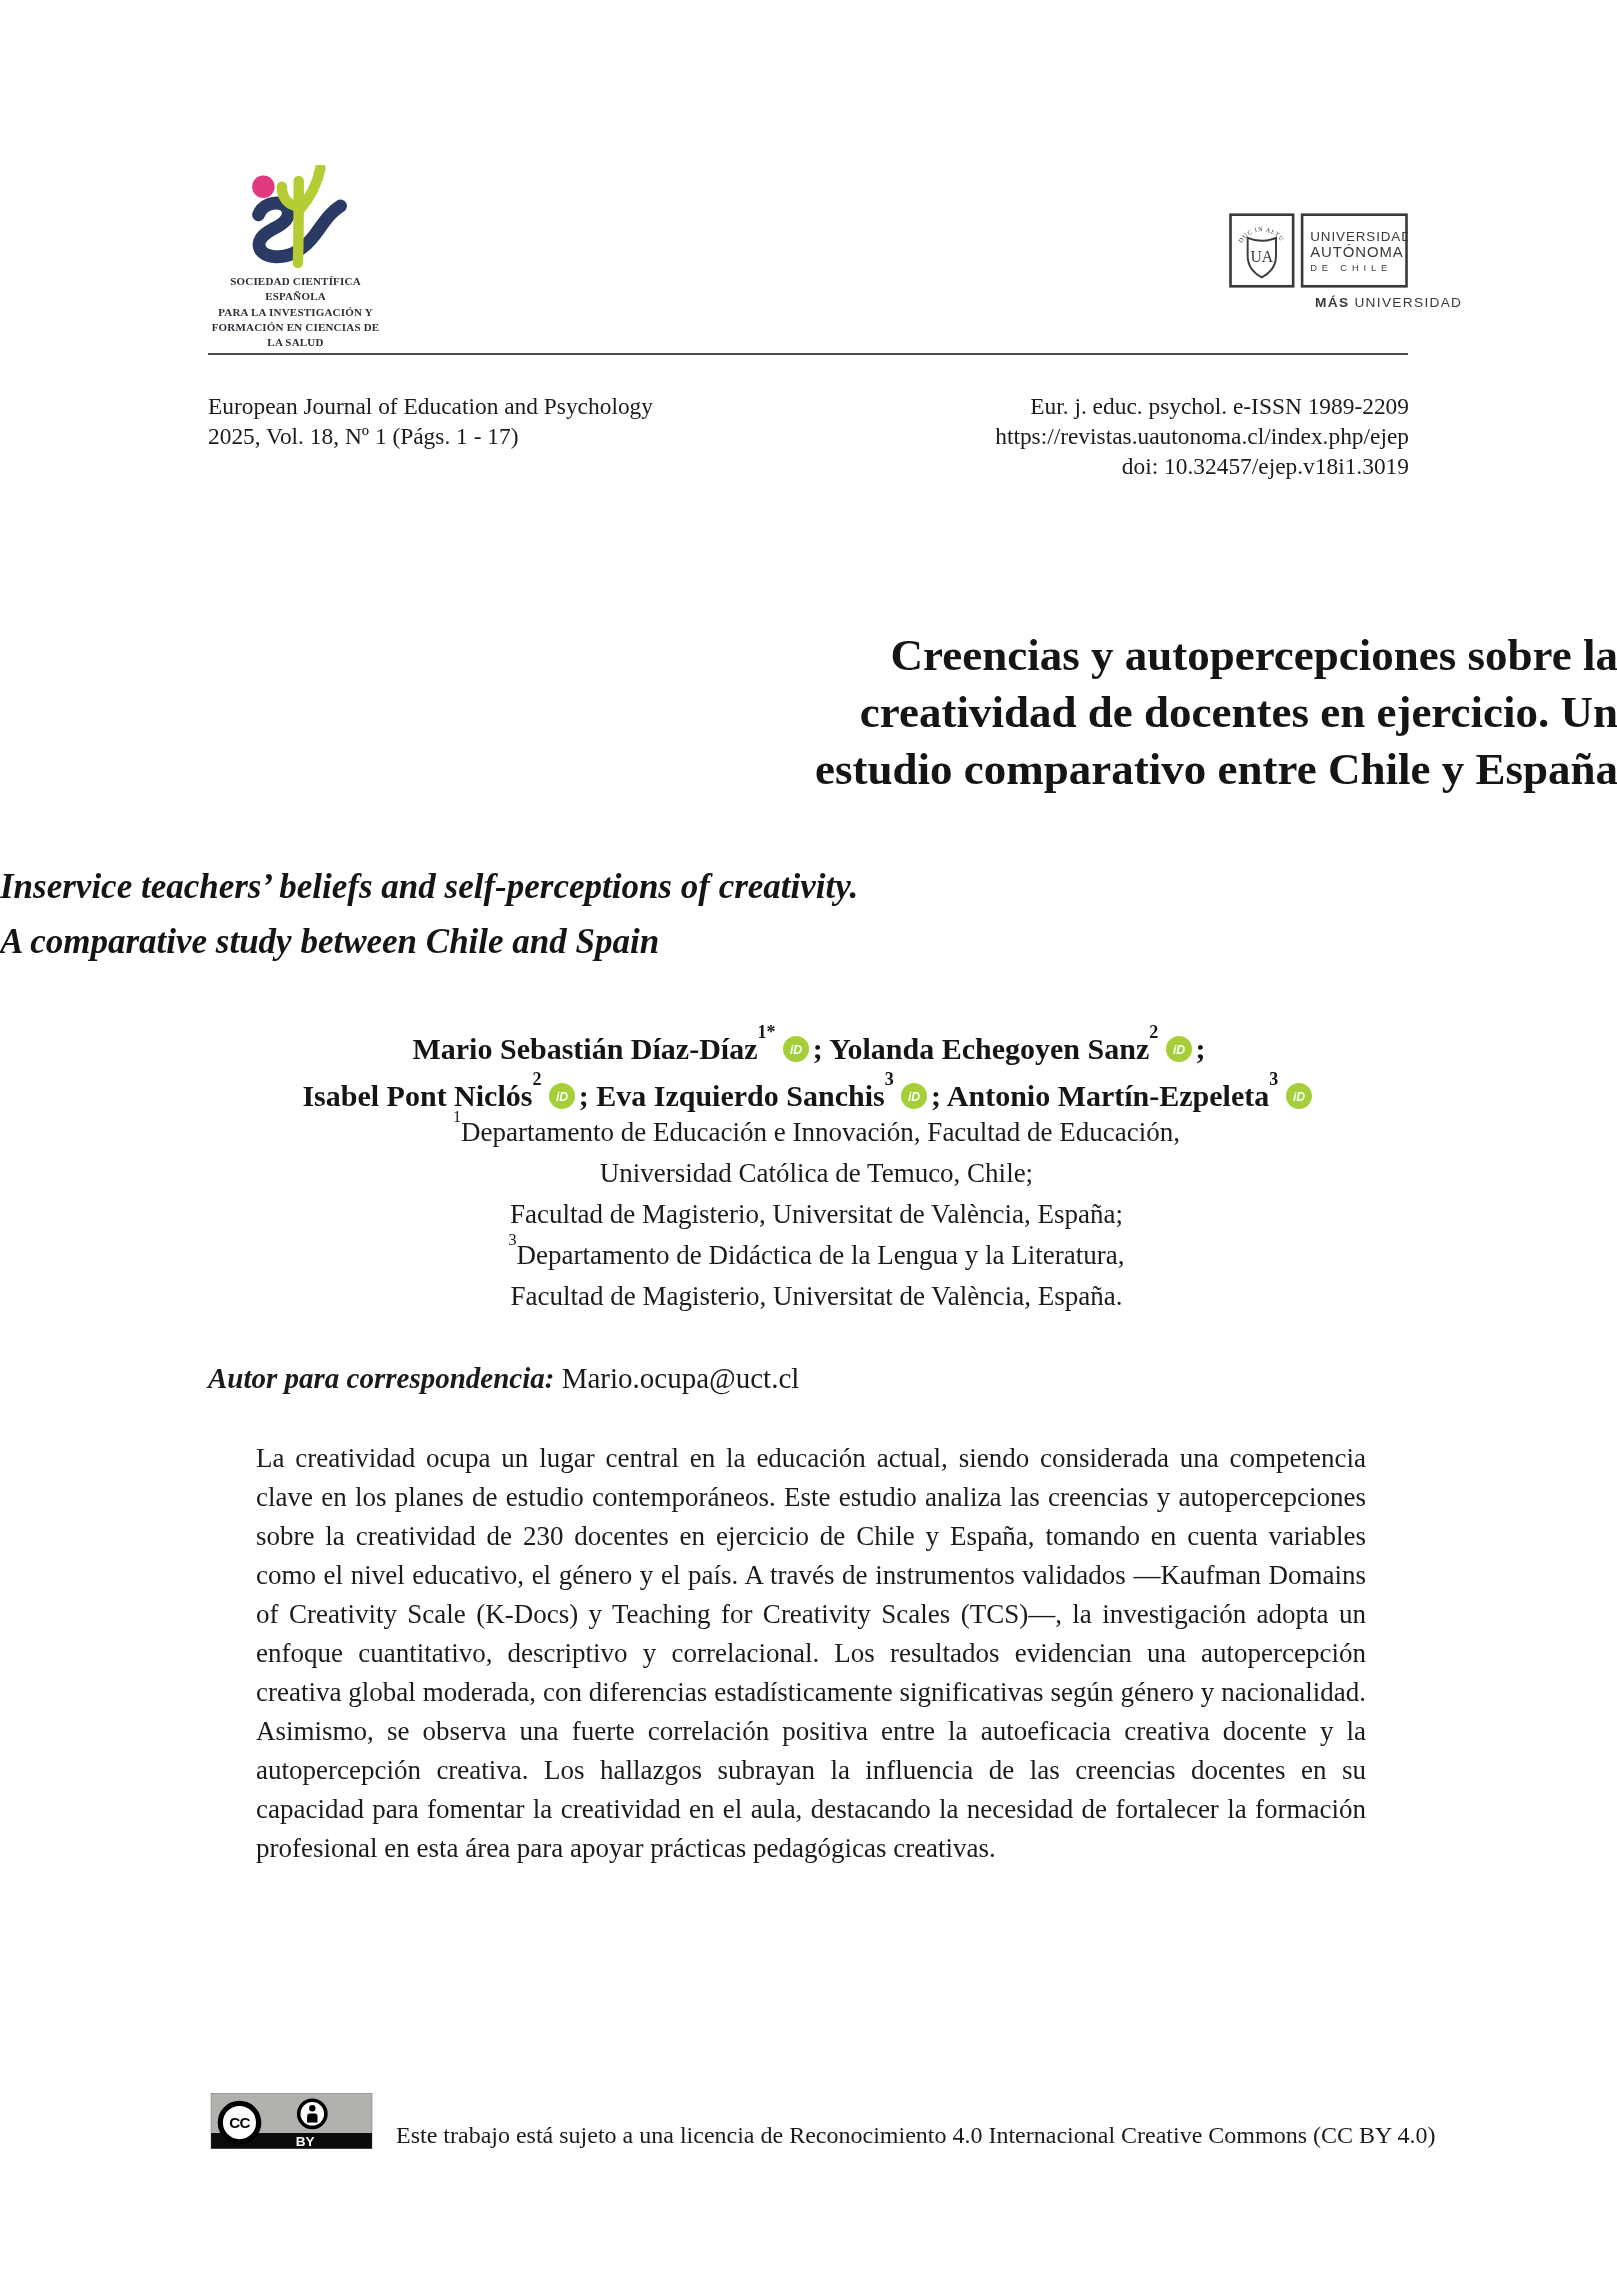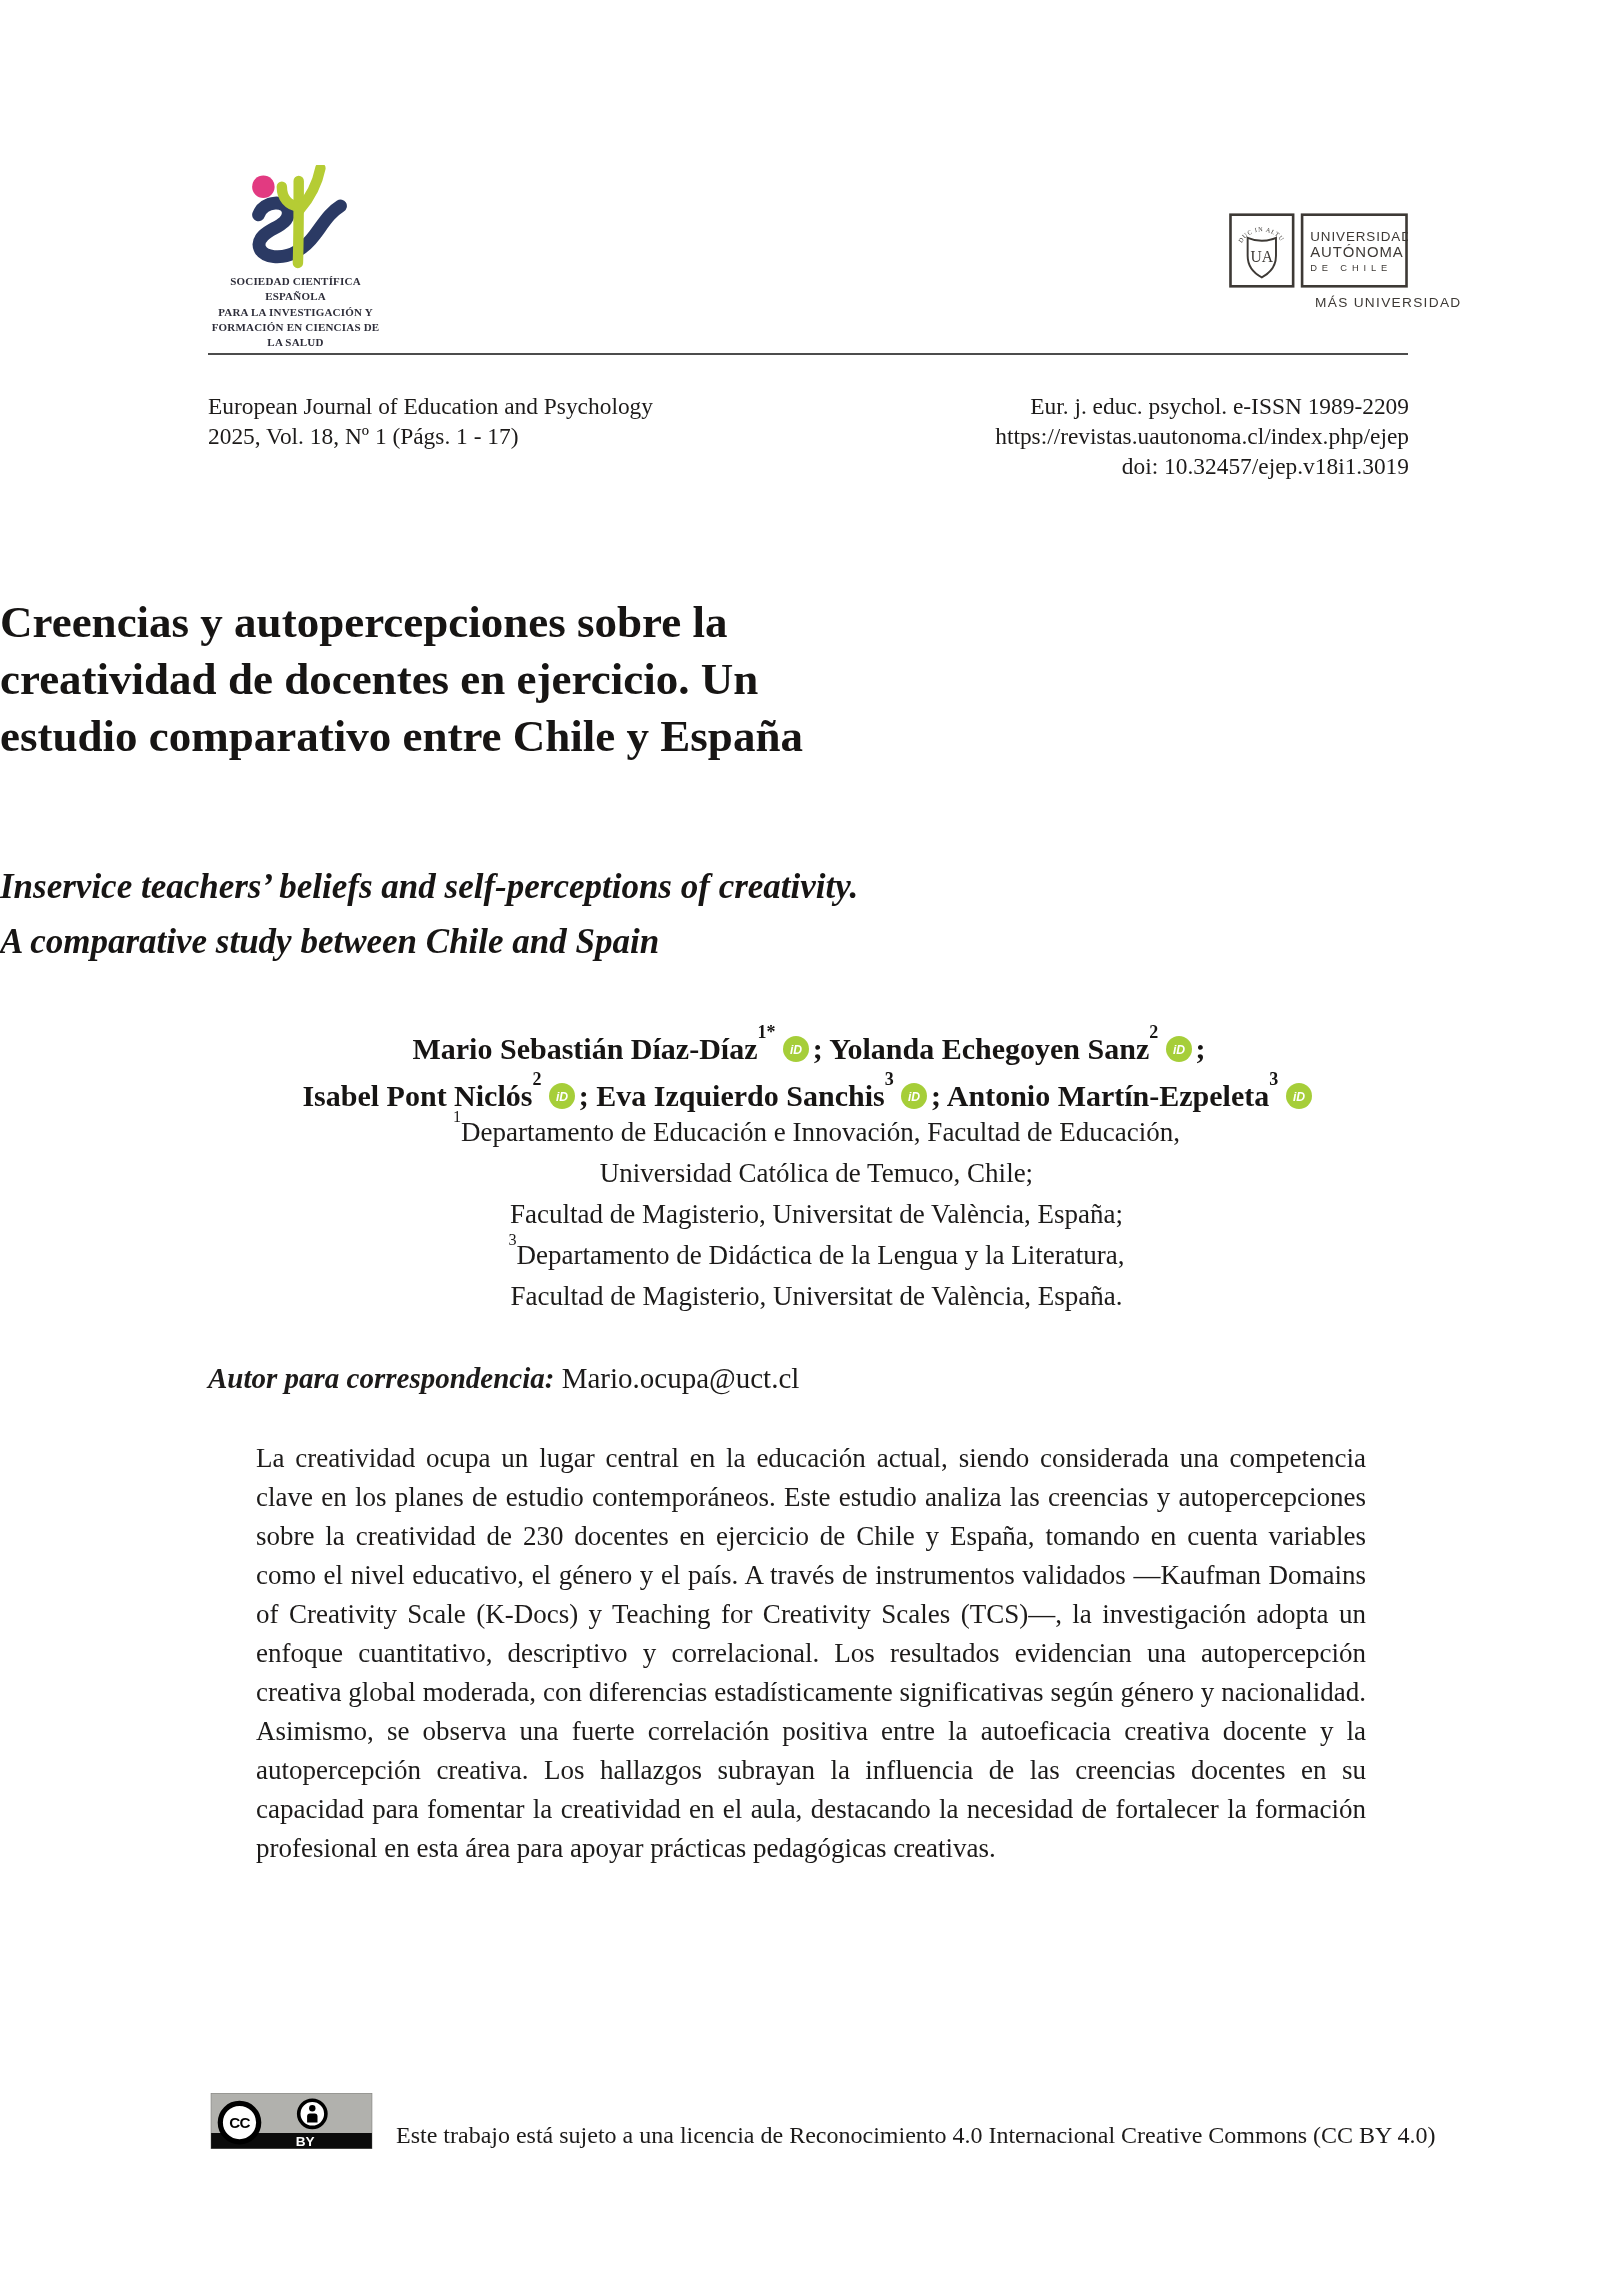--- a/index.html
+++ b/index.html
@@ -10,29 +10,29 @@
   
   .sce-logo{left:211px;top:165px;width:169px;text-align:center;}
   .sce-logo svg{display:block;margin:0 auto;}
   .sce-caption{margin-top:3.2px;font-size:11px;line-height:15.3px;font-weight:bold;
                color:#2e2e3a;letter-spacing:0.2px;}
 
   
   .ua-logo{left:1229px;top:213px;width:179px;}
   .ua-tagline{left:1295px;top:295px;font-family:"Liberation Sans",sans-serif;
               font-size:13.7px;letter-spacing:1.3px;color:#3d3935;white-space:nowrap;}
-  .ua-tagline b{font-weight:400;padding-left:20px;}
+  .ua-tagline b{font-weight:700;padding-left:20px;}
 
   .rule{left:208px;top:353px;width:1200px;height:2.4px;background:#4c4c4c;}
 
   
   .meta-left{left:208px;top:391px;font-size:23.4px;line-height:30px;}
   .meta-right{right:209px;top:391px;text-align:right;font-size:23.4px;line-height:30px;}
 
-  .title-es{left:0;right:0;top:594px;text-align:left;font-weight:bold;
+  .title-es{left:0;right:0;top:627px;text-align:right;font-weight:bold;
             font-size:45px;line-height:57px;color:#171514;}
   .title-en{left:0;right:0;top:859px;text-align:left;font-weight:bold;font-style:italic;
             font-size:35px;line-height:55px;color:#171514;}
 
   .authors{left:0;right:0;top:1022px;text-align:center;font-weight:bold;
            font-size:30px;line-height:40px;color:#171514;}
   .authors sup,.affils sup{font-size:60%;position:relative;top:-0.55em;}
   .orcid{display:inline-block;width:26px;height:26px;vertical-align:-3.2px;
          margin:0 4px 0 7.3px;}
 

